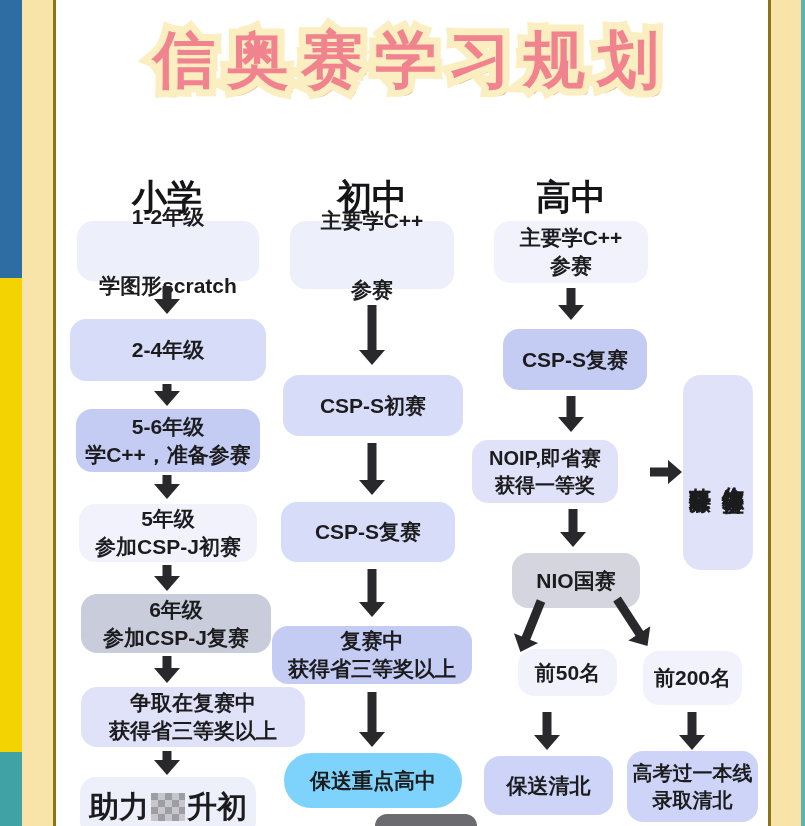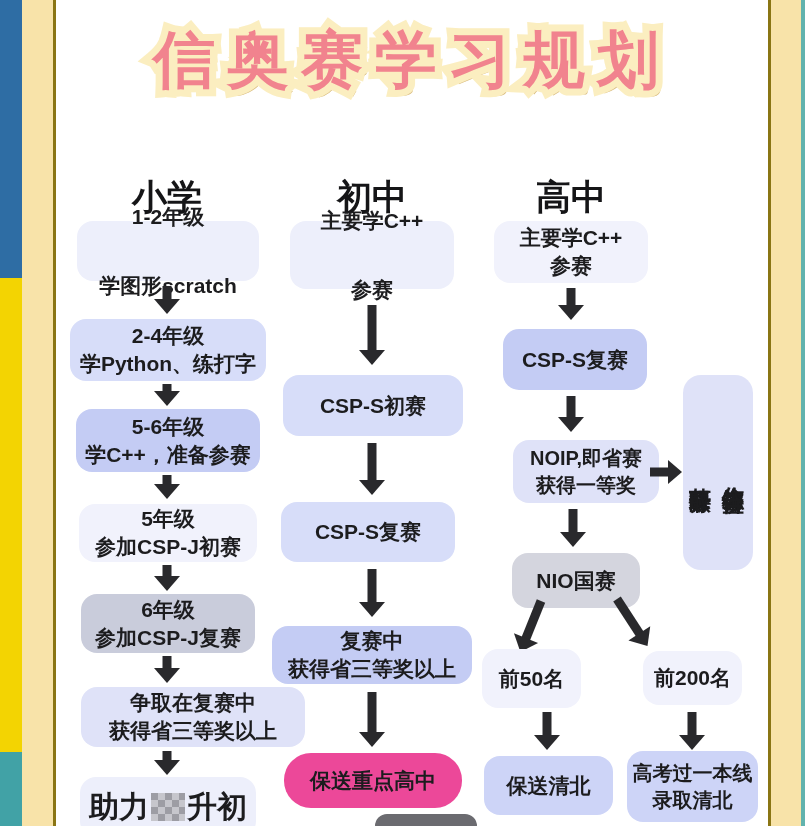--- a/index.html
+++ b/index.html
@@ -42,21 +42,21 @@
     display:flex; flex-direction:column; align-items:center; justify-content:center;
     text-align:center; font-size:21px; font-weight:600; line-height:1.32;
     padding:0 4px; color:#1c1c1e;
   }
   .bg-a { background:#EDEFFB;gap:41px; }
   .bg-b { background:#D7DDF9; }
   .bg-c { background:#C4CCF4; }
   .bg-d { background:#F1F2FC; }
   .bg-e { background:#C9CCDB; }
   .bg-f { background:#DFE2F8; }
-  .bg-g { background:#ec4899;border-radius:27px; }
+  .bg-g { background:#7dd3fc;border-radius:27px; }
   .bg-h { background:#D4D5DE; }
   .bg-i { background:#CDD4F7; }
   .small { font-size:20px; }
   .line.big { font-size:30px; font-weight:700; }
   .censor {
     display:inline-block; width:34px; height:28px; vertical-align:-4px; margin:0 2px;
     background-image:conic-gradient(#C6C6CC 90deg, #9D9DA4 90deg 180deg, #C6C6CC 180deg 270deg, #9D9DA4 270deg);
     background-size:14px 14px;
   }
   
@@ -113,37 +113,36 @@
   <div class="col-header" style="left:67px;top:162px">小学</div>
 
   <div class="node bg-a" style="left:77px;top:221px;width:182px;height:60px">
     <div class="line">1-2年级</div>
     <div class="line">学图形scratch</div>
   </div>
   <div class="arr" style="left:154px;top:286px;height:28px"></div>
 
   <div class="node bg-b" style="left:70px;top:319px;width:196px;height:62px">
     <div class="line">2-4年级</div>
-    <div class="line">学Python、练打字</div>
   </div>
   <div class="arr" style="left:154px;top:384px;height:22px"></div>
 
   <div class="node bg-c" style="left:76px;top:409px;width:184px;height:63px">
     <div class="line">5-6年级</div>
     <div class="line">学C++，准备参赛</div>
   </div>
   <div class="arr" style="left:154px;top:475px;height:24px"></div>
 
   <div class="node bg-d" style="left:79px;top:504px;width:178px;height:58px">
     <div class="line">5年级</div>
     <div class="line">参加CSP-J初赛</div>
   </div>
   <div class="arr" style="left:154px;top:565px;height:26px"></div>
 
-  <div class="node bg-e" style="left:81px;top:594px;width:174px;height:59px">
+  <div class="node bg-e" style="left:81px;top:594px;width:190px;height:59px">
     <div class="line">6年级</div>
     <div class="line">参加CSP-J复赛</div>
   </div>
   <div class="arr" style="left:154px;top:656px;height:27px"></div>
 
   <div class="node bg-f" style="left:81px;top:687px;width:224px;height:60px">
     <div class="line">争取在复赛中</div>
     <div class="line">获得省三等奖以上</div>
   </div>
   <div class="arr" style="left:154px;top:751px;height:24px"></div>
@@ -189,34 +188,34 @@
     <div class="line">主要学C++</div>
     <div class="line">参赛</div>
   </div>
   <div class="arr" style="left:558px;top:288px;height:32px"></div>
 
   <div class="node bg-c" style="left:503px;top:329px;width:144px;height:61px">
     <div class="line">CSP-S复赛</div>
   </div>
   <div class="arr" style="left:558px;top:396px;height:36px"></div>
 
-  <div class="node bg-f small" style="left:513px;top:440px;width:146px;height:63px">
+  <div class="node bg-f small" style="left:472px;top:440px;width:146px;height:63px">
     <div class="line">NOIP,即省赛</div>
     <div class="line">获得一等奖</div>
   </div>
   <div class="arr-r" style="left:650px;top:459px;width:32px"></div>
   <div class="arr" style="left:560px;top:509px;height:38px"></div>
 
   <div class="node bg-h" style="left:512px;top:553px;width:128px;height:55px">
     <div class="line">NIO国赛</div>
   </div>
   <div class="arr" style="left:528px;top:601px;height:55px;transform:rotate(22deg)"></div>
   <div class="arr" style="left:604px;top:599px;height:56px;transform:rotate(-33deg)"></div>
 
-  <div class="node bg-d" style="left:482px;top:649px;width:99px;height:59px">
+  <div class="node bg-d" style="left:518px;top:649px;width:99px;height:47px">
     <div class="line">前50名</div>
   </div>
   <div class="node bg-d" style="left:643px;top:651px;width:99px;height:54px">
     <div class="line">前200名</div>
   </div>
   <div class="arr" style="left:534px;top:712px;height:38px"></div>
   <div class="arr" style="left:679px;top:712px;height:38px"></div>
 
   <div class="node bg-i small" style="left:627px;top:751px;width:131px;height:71px">
     <div class="line">高考过一本线</div>

